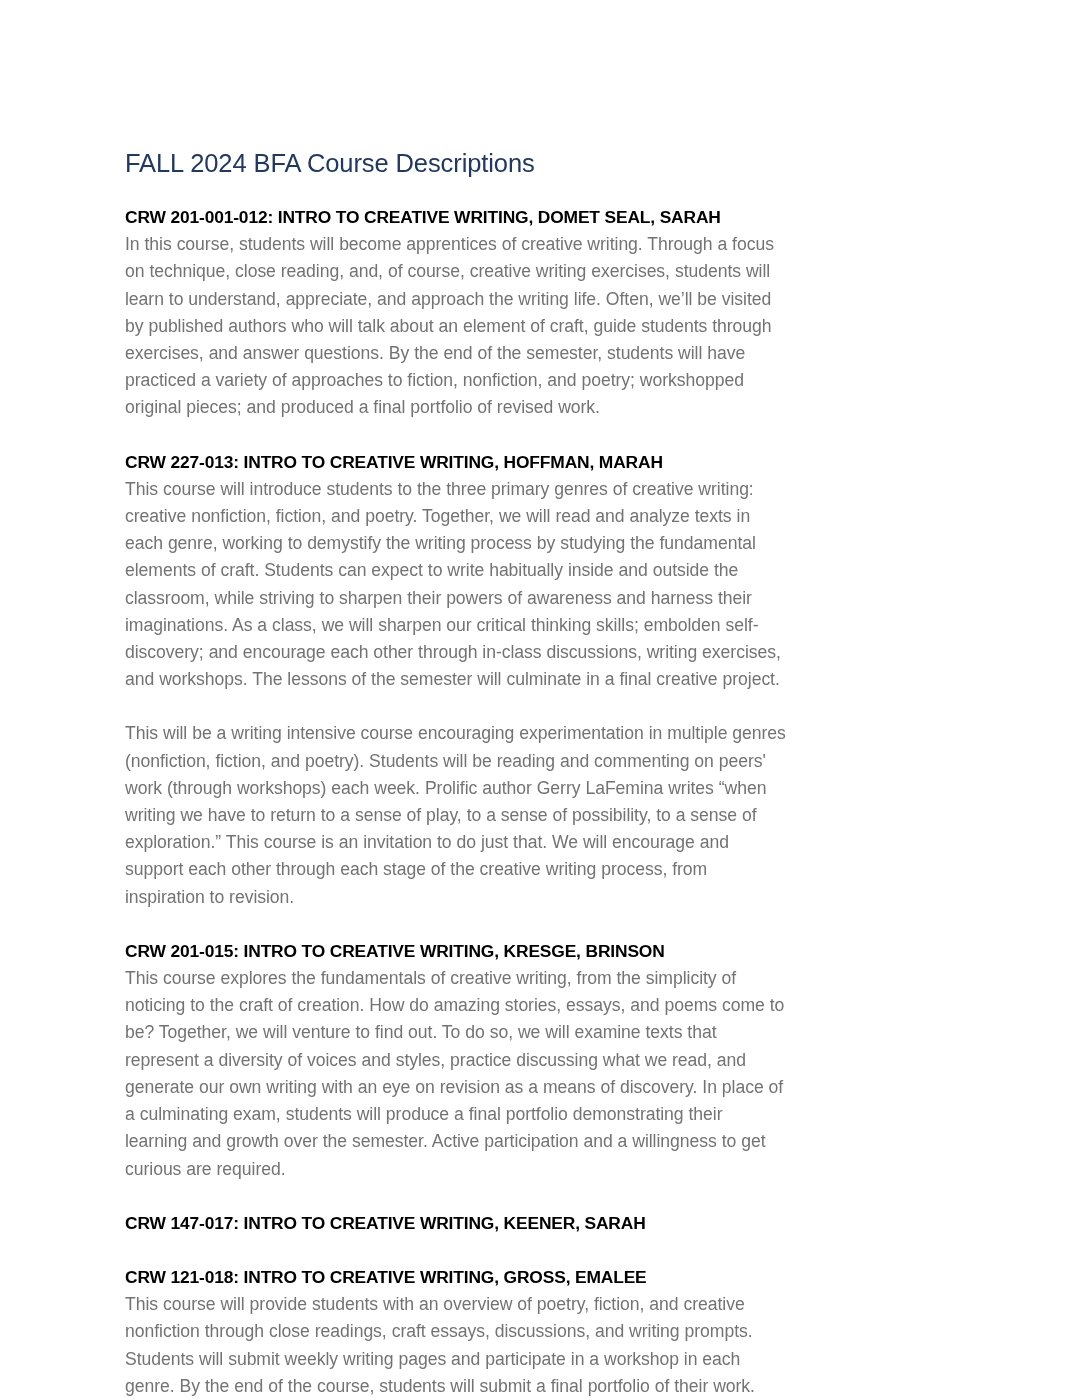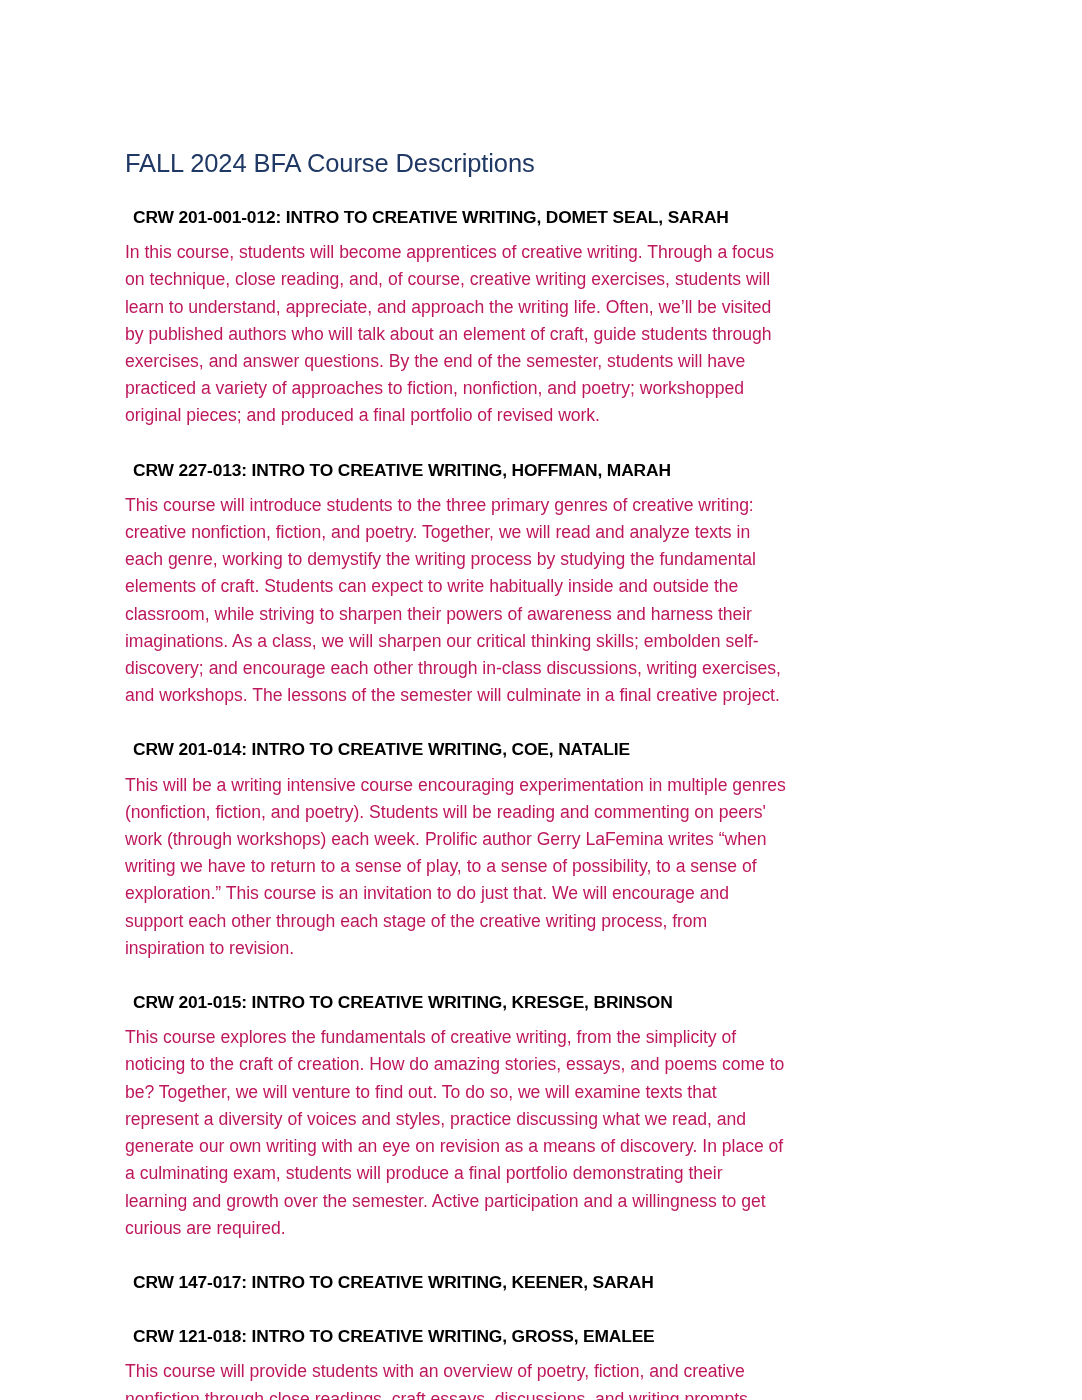--- a/index.html
+++ b/index.html
@@ -34,27 +34,27 @@
     margin: 0 0 27px 0;
   }
   .course-block:last-child {
     margin-bottom: 0;
   }
   .course-heading {
     font-size: 17.4px;
     font-weight: bold;
     color: #000000;
     line-height: 27.2px;
-    margin: 8px;
+    margin: 0;
     letter-spacing: -0.15px;
   }
   .course-body {
     font-size: 17.6px;
     font-weight: 400;
-    color: #be185d;
+    color: #737373;
     line-height: 27.2px;
     margin: 0;
     text-align: left;
     letter-spacing: -0.05px;
     word-spacing: 0.1px;
     max-width: 833px;
   }
 </style>
 </head>
 <body>
@@ -69,21 +69,20 @@
       <p class="course-heading">CRW 201-001-012: INTRO TO CREATIVE WRITING, DOMET SEAL, SARAH</p>
       <p class="course-body">In this course, students will become apprentices of creative writing. Through a focus on technique, close reading, and, of course, creative writing exercises, students will learn to understand, appreciate, and approach the writing life. Often, we’ll be visited by published authors who will talk about an element of craft, guide students through exercises, and answer questions. By the end of the semester, students will have practiced a variety of approaches to fiction, nonfiction, and poetry; workshopped original pieces; and produced a final portfolio of revised work.</p>
     </section>
 
     <section class="course-block">
       <p class="course-heading">CRW 227-013: INTRO TO CREATIVE WRITING, HOFFMAN, MARAH</p>
       <p class="course-body">This course will introduce students to the three primary genres of creative writing: creative nonfiction, fiction, and poetry. Together, we will read and analyze texts in each genre, working to demystify the writing process by studying the fundamental elements of craft. Students can expect to write habitually inside and outside the classroom, while striving to sharpen their powers of awareness and harness their imaginations. As a class, we will sharpen our critical thinking skills; embolden self-discovery; and encourage each other through in-class discussions, writing exercises, and workshops. The lessons of the semester will culminate in a final creative project.</p>
     </section>
 
     <section class="course-block">
-      <p class="course-heading">CRW 201-014: INTRO TO CREATIVE WRITING, COE, NATALIE</p>
       <p class="course-body">This will be a writing intensive course encouraging experimentation in multiple genres (nonfiction, fiction, and poetry). Students will be reading and commenting on peers' work (through workshops) each week.  Prolific author Gerry LaFemina writes “when writing we have to return to a sense of play, to a sense of possibility, to a sense of exploration.” This course is an invitation to do just that. We will encourage and support each other through each stage of the creative writing process, from inspiration to revision.</p>
     </section>
 
     <section class="course-block">
       <p class="course-heading">CRW 201-015: INTRO TO CREATIVE WRITING, KRESGE, BRINSON</p>
       <p class="course-body">This course explores the fundamentals of creative writing, from the simplicity of noticing to the craft of creation. How do amazing stories, essays, and poems come to be? Together, we will venture to find out. To do so, we will examine texts that represent a diversity of voices and styles, practice discussing what we read, and generate our own writing with an eye on revision as a means of discovery. In place of a culminating exam, students will produce a final portfolio demonstrating their learning and growth over the semester. Active participation and a willingness to get curious are required.</p>
     </section>
 
 
     <section class="course-block">

